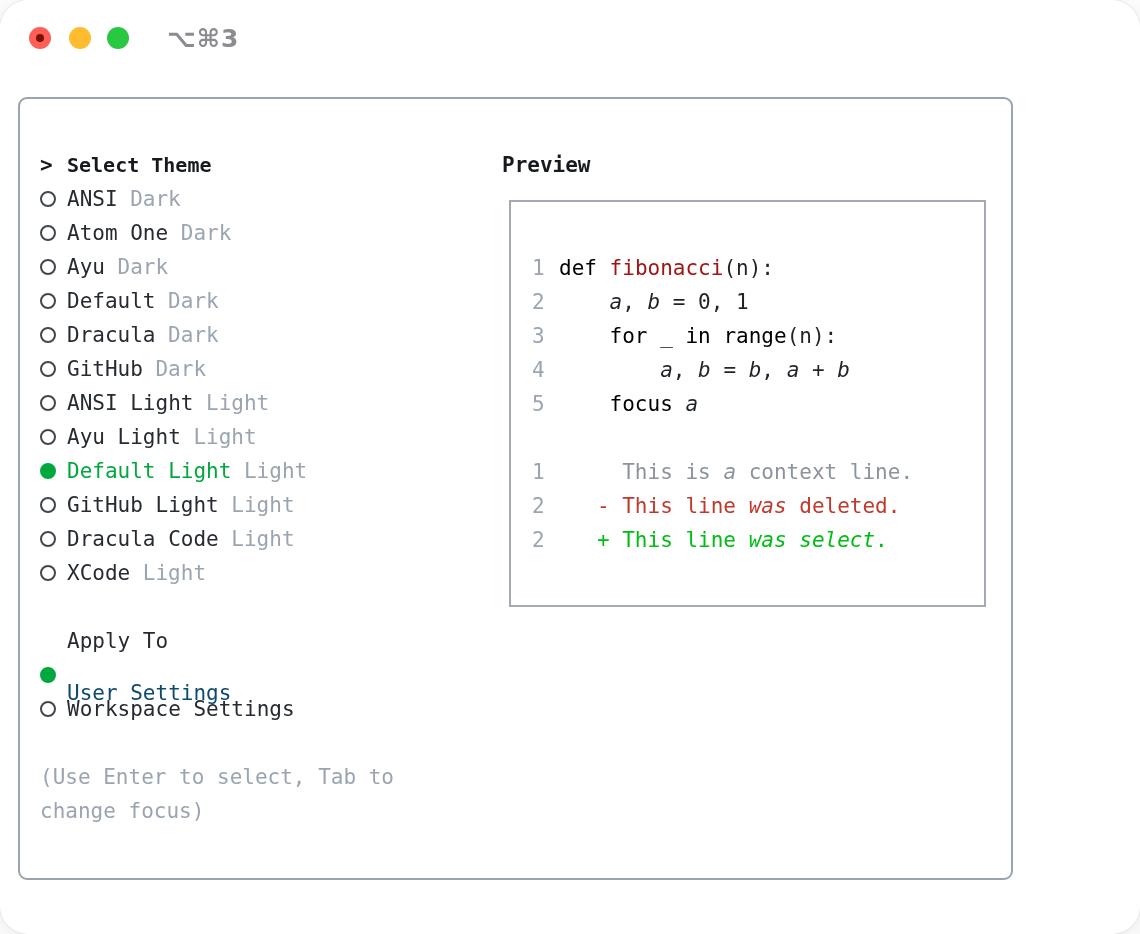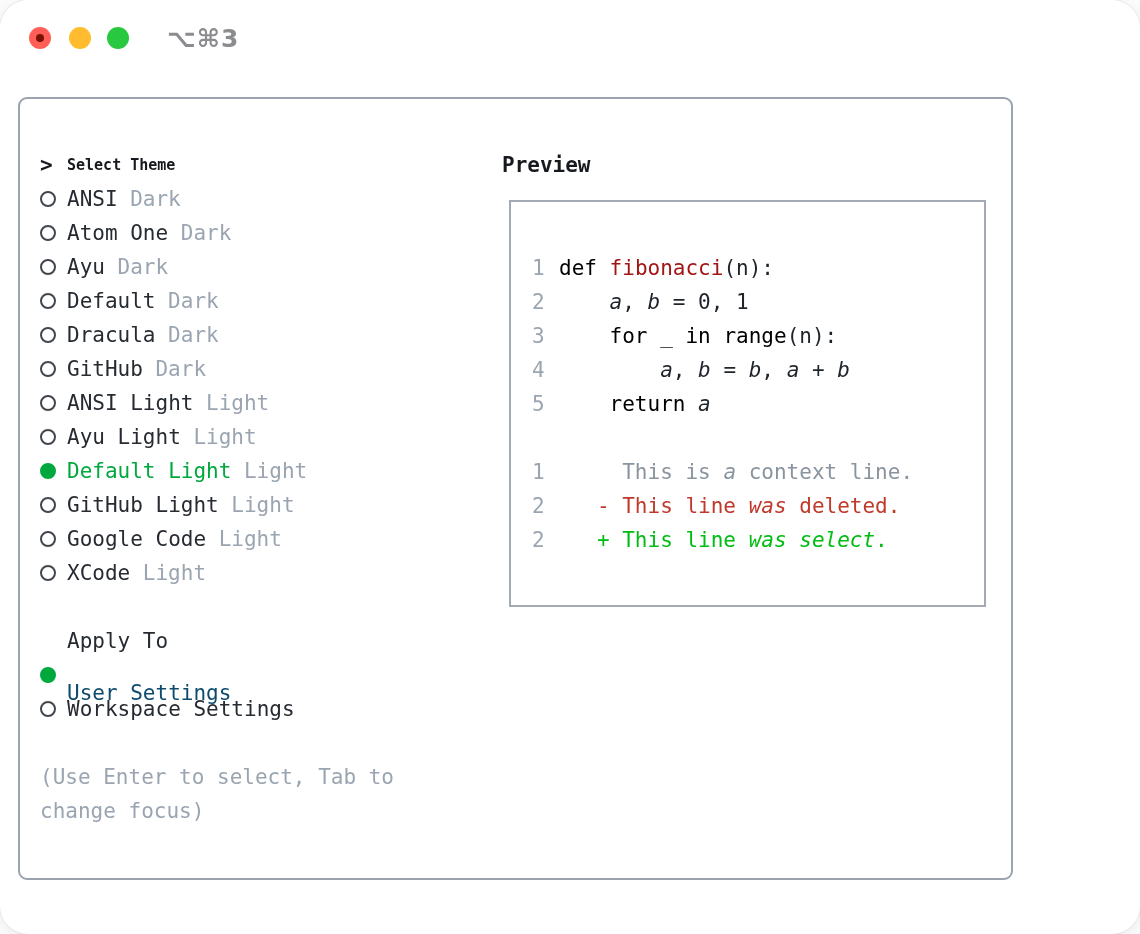--- a/index.html
+++ b/index.html
@@ -31,21 +31,21 @@
     border:2px solid #9aa3ae;border-radius:9px;background:#ffffff;
     box-sizing:border-box;padding:49px 20px 20px 20px;
     display:flex;align-items:flex-start;
   }
   .col-left{width:460px;flex:none;}
   .col-right{flex:1;min-width:0;}
   .row{display:flex;align-items:center;height:34px;font-size:21px;white-space:pre;}
   .row.spacer{height:34px;}
   .slot{width:27px;flex:none;display:flex;align-items:center;}
   .marker{font-weight:700;color:#16191d;font-size:21px;}
-  .heading{font-weight:700;color:#16191d;font-size:15px;}
+  .heading{font-weight:700;color:#16191d;font-size:20px;}
   .ring{width:12px;height:12px;border-radius:50%;border:2px solid #41474f;box-sizing:content-box;}
   .ring.filled{border-color:#00a83e;background:#00a83e;}
   .name{color:#262b32;}
   .item.selected .name{color:#00a83e;}
   .tag{color:#9aa5b1;margin-left:12.6px;}
   .opt-label{color:#262b32;}
   .opt.selected .opt-label{color:#0c4a6e;margin-top:36px;}
   .hint{
     color:#9aa5b1;font-size:21px;line-height:34px;white-space:pre-line;
   }
@@ -137,21 +137,21 @@
         <span class="name">Default Light</span>
         <span class="tag">Light</span>
       </div>
       <div class="row item">
         <span class="slot"><span class="ring"></span></span>
         <span class="name">GitHub Light</span>
         <span class="tag">Light</span>
       </div>
       <div class="row item">
         <span class="slot"><span class="ring"></span></span>
-        <span class="name">Google Code</span>
+        <span class="name">Dracula Code</span>
         <span class="tag">Light</span>
       </div>
       <div class="row item">
         <span class="slot"><span class="ring"></span></span>
         <span class="name">XCode</span>
         <span class="tag">Light</span>
       </div>
 
       <div class="row spacer"></div>
 
@@ -174,21 +174,21 @@
 change focus)</div>
     </div>
 
     <div class="col-right">
       <div class="preview-title">Preview</div>
       <div class="preview-box">
         <div class="line"><span class="ln">1</span><span class="tok-kw">def</span><span class="tok-pl"> </span><span class="tok-fn">fibonacci</span><span class="tok-pl">(n):</span></div>
         <div class="line"><span class="ln">2</span><span class="tok-pl">    </span><span class="tok-pli">a</span><span class="tok-pl">, </span><span class="tok-pli">b</span><span class="tok-pl"> = 0, 1</span></div>
         <div class="line"><span class="ln">3</span><span class="tok-pl">    </span><span class="tok-kw">for</span><span class="tok-pl"> _ </span><span class="tok-kw">in</span><span class="tok-pl"> </span><span class="tok-kw">range</span><span class="tok-pl">(n):</span></div>
         <div class="line"><span class="ln">4</span><span class="tok-pl">        </span><span class="tok-pli">a</span><span class="tok-pl">, </span><span class="tok-pli">b</span><span class="tok-pl"> = </span><span class="tok-pli">b</span><span class="tok-pl">, </span><span class="tok-pli">a</span><span class="tok-pl"> + </span><span class="tok-pli">b</span></div>
-        <div class="line"><span class="ln">5</span><span class="tok-pl">    </span><span class="tok-kw">return</span><span class="tok-pl"> </span><span class="tok-pli">a</span></div>
+        <div class="line"><span class="ln">5</span><span class="tok-pl">    </span><span class="tok-kw">focus</span><span class="tok-pl"> </span><span class="tok-pli">a</span></div>
         <div class="line"><span class="ln"></span></div>
         <div class="line"><span class="ln">1</span><span class="tok-ctx">     This is </span><span class="tok-ctxi">a</span><span class="tok-ctx"> context line.</span></div>
         <div class="line"><span class="ln">2</span><span class="tok-del">   - This line </span><span class="tok-deli">was</span><span class="tok-del"> deleted.</span></div>
         <div class="line"><span class="ln">2</span><span class="tok-add">   + This line </span><span class="tok-addi">was</span><span class="tok-add"> </span><span class="tok-addi">select</span><span class="tok-add">.</span></div>
       </div>
     </div>
 
   </div>
 </div>
 

